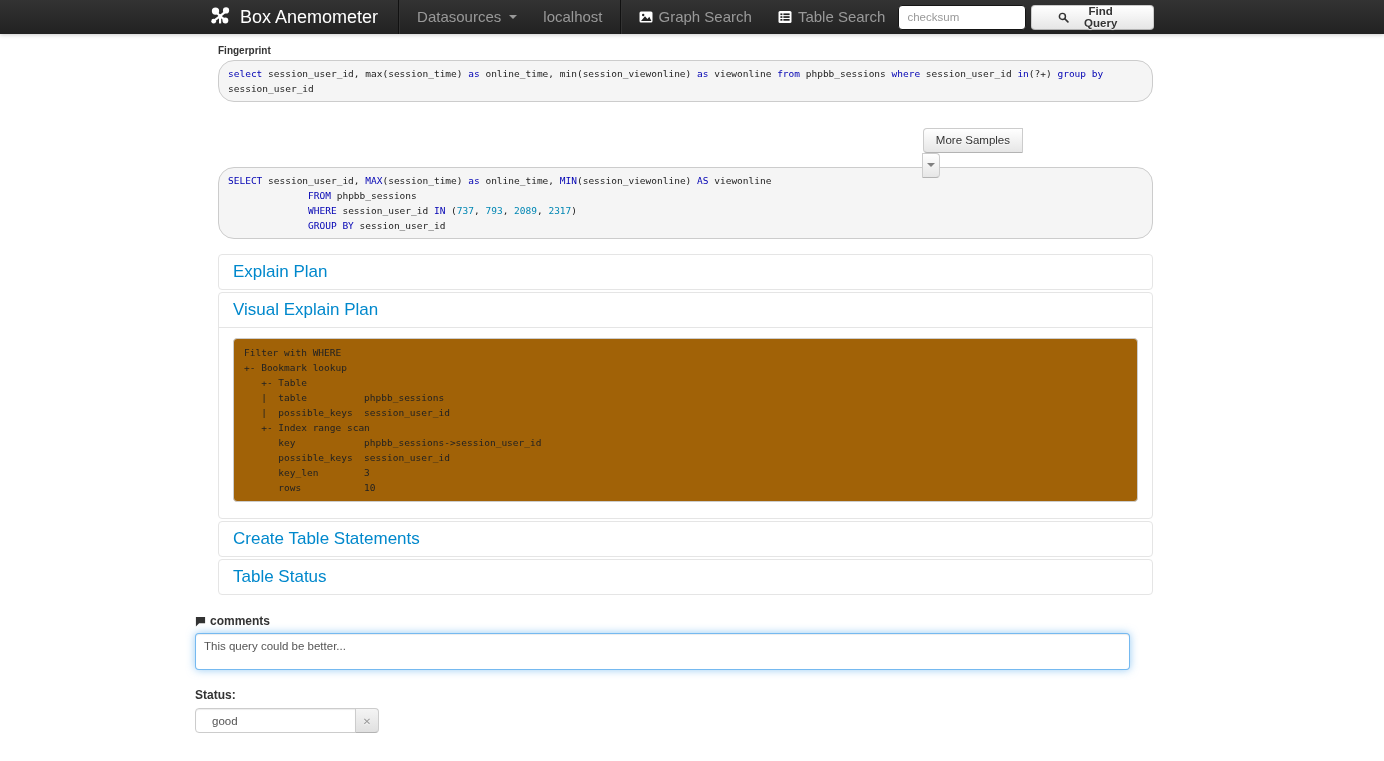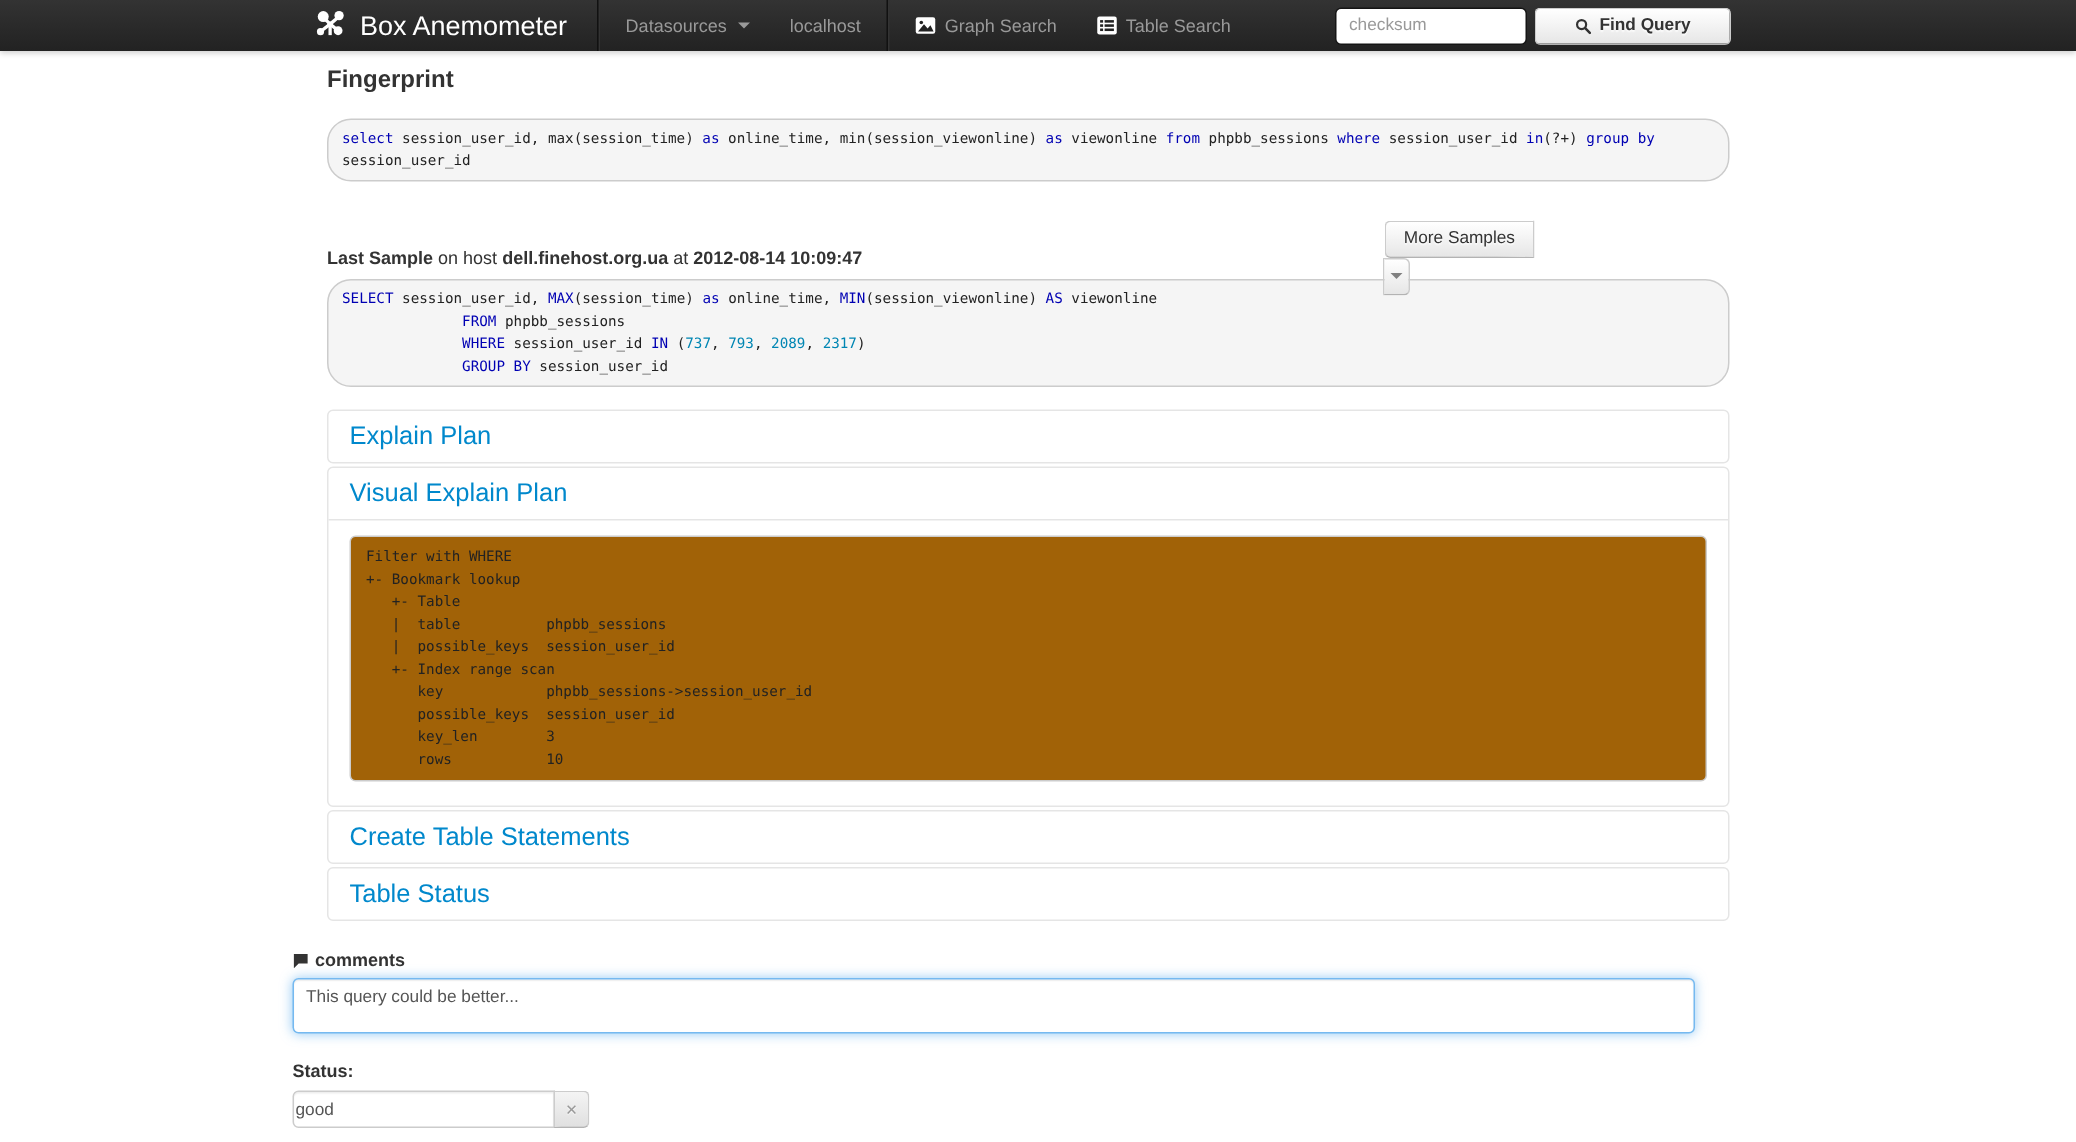--- a/index.html
+++ b/index.html
@@ -5,33 +5,33 @@
   * { box-sizing: border-box; margin: 0; padding: 0; }
   html, body { width: 1384px; background: #fff; font-family: "Liberation Sans", "DejaVu Sans", sans-serif; font-size: 12px; color: #333; }
   body { height: 761px; overflow: hidden; }
 
   
   .navbar { height: 34px; width: 100%; background: linear-gradient(to bottom, #333333, #222222); box-shadow: 0 1px 4px rgba(0,0,0,0.2); display: flex; align-items: stretch; }
   .navbar-inner { display: flex; align-items: stretch; width: 100%; padding-left: 210px; padding-right: 230px; }
   .brand { display: flex; align-items: center; gap: 8px; color: #ffffff; font-size: 18px; text-decoration: none; padding-right: 16px; white-space: nowrap; }
   .nav { display: flex; list-style: none; align-items: stretch; }
   .nav .divider-vertical { width: 0; border-left: 1px solid #111; border-right: 1px solid #333; margin: 0 4px; }
-  .nav a { display: flex; align-items: center; gap: 6px; color: #999; text-decoration: none; font-size: 12px; padding: 0 13px; line-height: 34px; white-space: nowrap; }
+  .nav a { display: flex; align-items: center; gap: 6px; color: #999; text-decoration: none; font-size: 15px; padding: 0 13px; line-height: 34px; white-space: nowrap; }
   .caret-down { display: inline-block; width: 0; height: 0; border-left: 4px solid transparent; border-right: 4px solid transparent; border-top: 4px solid #999; margin-left: 2px; }
   .navbar-search { display: flex; align-items: center; margin-left: auto; gap: 5px; }
   .navbar-search input { width: 128px; height: 25px; border: 1px solid #151515; border-radius: 4px; padding: 3px 8px; font-size: 11.5px; color: #555; background: #fff; outline: none; font-family: inherit; }
   .navbar-search input::placeholder { color: #999; }
   .btn { display: inline-flex; align-items: center; justify-content: center; gap: 5px; background: linear-gradient(to bottom, #ffffff, #e6e6e6); border: 1px solid #ccc; border-bottom-color: #b3b3b3; border-radius: 4px; color: #333; font-size: 11.5px; font-family: inherit; cursor: pointer; text-shadow: 0 1px 1px rgba(255,255,255,0.75); }
   .btn-find { height: 25px; padding: 3px 26px; font-weight: bold; }
 
   
   .content { width: 958px; margin-left: 195px; padding-top: 11px; }
   .upper { margin-left: 23px; width: 935px; }
 
-  .section-label { font-weight: bold; font-size: 16px; color: #333; margin-bottom: 16px; }
+  .section-label { font-weight: bold; font-size: 10px; color: #333; margin-bottom: 4px; }
 
   pre.code-box { background: #f5f5f5; border: 1px solid #ccc; border-radius: 16px; padding: 5px 9px; font-family: "DejaVu Sans Mono", "Liberation Mono", monospace; font-size: 9.5px; line-height: 15px; color: #222; white-space: pre-wrap; word-wrap: break-word; }
   .tok-kw { color: #0000b3; }
   .tok-num { color: #0086b3; }
   .tok-pl { color: #222; }
 
   .sample-section { margin-top: 38px; }
   .sample-head { display: flex; align-items: center; height: 25px; margin-bottom: 2px; }
   .sample-head .head-text { font-size: 12px; color: #333; }
   .head-text b { font-weight: bold; }
@@ -49,21 +49,21 @@
 
   
   .comments-section { margin-top: 19px; }
   .comments-label { display: flex; align-items: center; gap: 4px; font-weight: bold; font-size: 12px; margin-bottom: 5px; }
   textarea.comments { width: 935px; height: 37px; border: 1px solid rgba(82,168,236,0.8); border-radius: 4px; padding: 6px 8px; font-family: inherit; font-size: 11.5px; color: #555; resize: none; outline: none; box-shadow: inset 0 1px 1px rgba(0,0,0,0.075), 0 0 8px rgba(82,168,236,0.6); }
 
   .field-section { margin-top: 15px; }
   .field-section.reviewed { margin-top: 27px; }
   .field-label { font-weight: bold; font-size: 12px; margin-bottom: 6px; }
   .input-append { display: inline-flex; align-items: stretch; }
-  .input-append input { width: 175px; height: 25px; border: 1px solid #ccc; border-radius: 4px 0 0 4px; padding: 3px 1px; font-size: 11.5px; color: #555; font-family: inherit; outline: none; box-shadow: inset 0 1px 1px rgba(0,0,0,0.075); }
+  .input-append input { width: 161px; height: 25px; border: 1px solid #ccc; border-radius: 4px 0 0 4px; padding: 3px 16px; font-size: 11.5px; color: #555; font-family: inherit; outline: none; box-shadow: inset 0 1px 1px rgba(0,0,0,0.075); }
   .btn-clear-field { width: 24px; height: 25px; border-radius: 0 4px 4px 0; margin-left: -1px; background: linear-gradient(to bottom, #f4f4f4, #e0e0e0); }
   .icon-remove::before { content: "\2715"; font-size: 10px; font-weight: bold; color: #999; }
 
   .icon { display: inline-flex; align-items: center; justify-content: center; }
 </style>
 </head>
 <body>
 
 <nav class="navbar">
   <div class="navbar-inner">
@@ -147,27 +147,20 @@
 </nav>
 
 <div class="content">
   <div class="upper">
 
     <div class="section-label">Fingerprint</div>
     <pre class="code-box"><span class="tok-kw">select</span><span class="tok-pl"> session_user_id, max(session_time) </span><span class="tok-kw">as</span><span class="tok-pl"> online_time, min(session_viewonline) </span><span class="tok-kw">as</span><span class="tok-pl"> viewonline </span><span class="tok-kw">from</span><span class="tok-pl"> phpbb_sessions </span><span class="tok-kw">where</span><span class="tok-pl"> session_user_id </span><span class="tok-kw">in</span><span class="tok-pl">(?+) </span><span class="tok-kw">group by</span><span class="tok-pl"> session_user_id</span></pre>
 
     <div class="sample-section">
       <div class="sample-head">
-        <span class="head-text">
-          <b>Last Sample</b>
-          <span>on host</span>
-          <b>dell.finehost.org.ua</b>
-          <span>at</span>
-          <b>2012-08-14 10:09:47</b>
-        </span>
         <span class="btn-group-split">
           <button class="btn btn-more">More Samples</button>
           <button class="btn btn-caret">
             <span class="caret-down"></span>
           </button>
         </span>
       </div>
       <pre class="code-box"><span class="tok-kw">SELECT</span><span class="tok-pl"> session_user_id, </span><span class="tok-kw">MAX</span><span class="tok-pl">(session_time) </span><span class="tok-kw">as</span><span class="tok-pl"> online_time, </span><span class="tok-kw">MIN</span><span class="tok-pl">(session_viewonline) </span><span class="tok-kw">AS</span><span class="tok-pl"> viewonline
               </span><span class="tok-kw">FROM</span><span class="tok-pl"> phpbb_sessions
               </span><span class="tok-kw">WHERE</span><span class="tok-pl"> session_user_id </span><span class="tok-kw">IN</span><span class="tok-pl"> (</span><span class="tok-num">737</span><span class="tok-pl">, </span><span class="tok-num">793</span><span class="tok-pl">, </span><span class="tok-num">2089</span><span class="tok-pl">, </span><span class="tok-num">2317</span><span class="tok-pl">)

